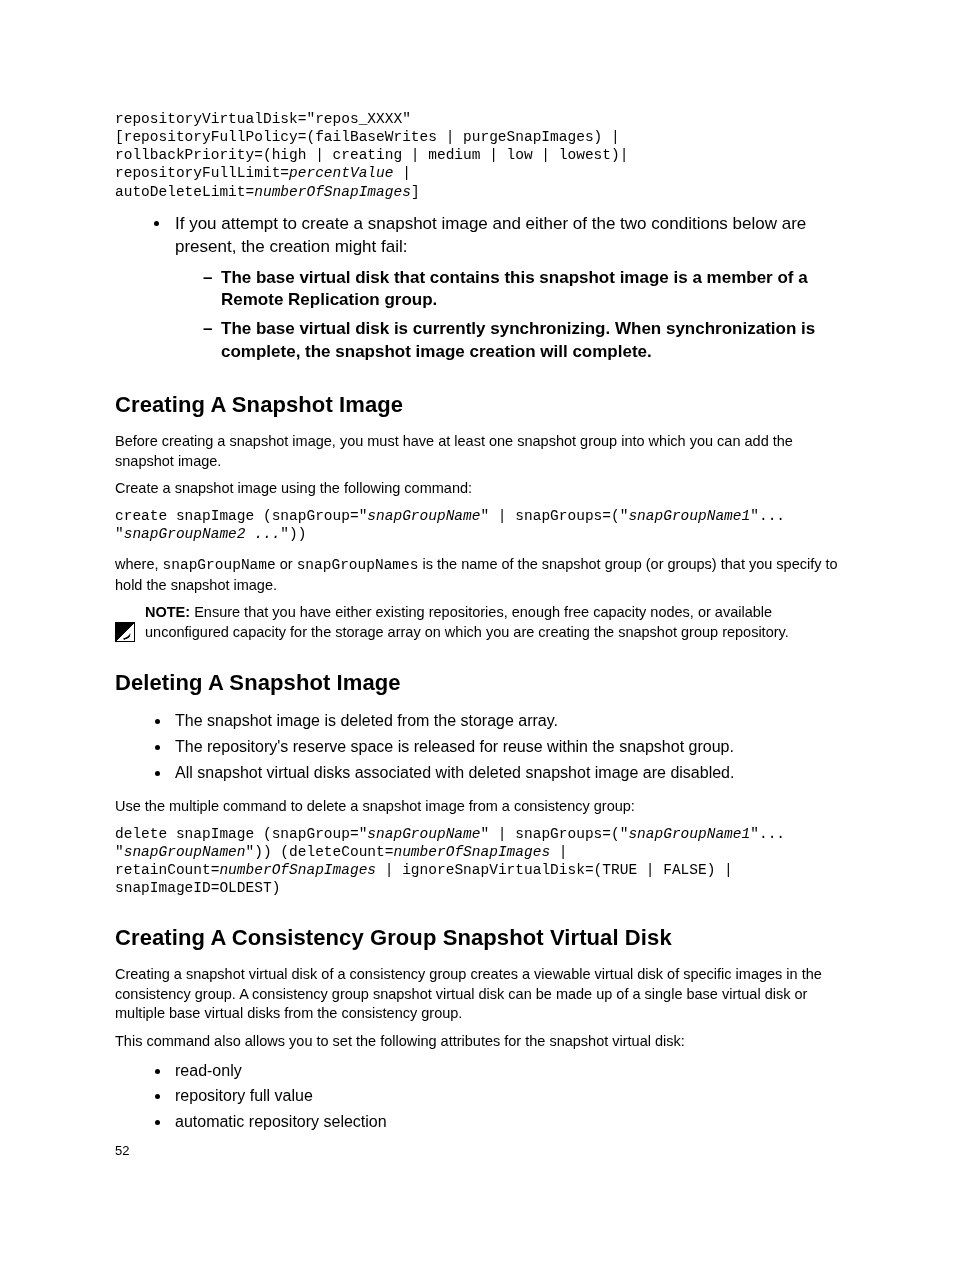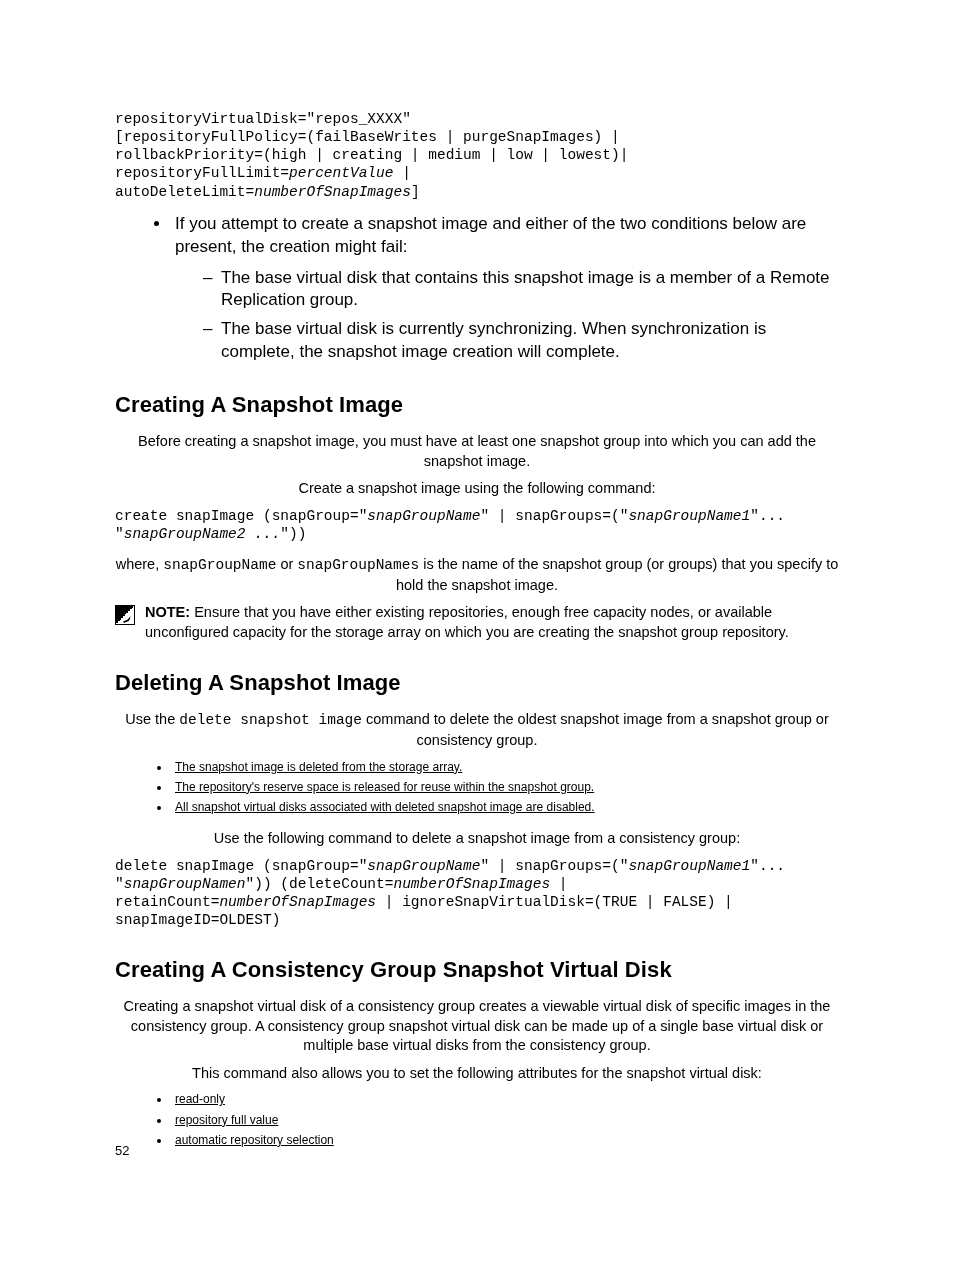--- a/index.html
+++ b/index.html
@@ -22,61 +22,60 @@
     line-height: 1.25;
     white-space: pre;
     margin-bottom: 12px;
   }
   .code-italic { font-style: italic; }
   .mono { font-family: "Courier New", Courier, monospace; font-size: 14.5px; }
   .body-text {
     font-size: 14.5px;
     line-height: 1.35;
     margin: 0 0 8px 0;
-    text-align: center;
   }
   ul.outer {
     margin: 0 0 14px 0;
     padding-left: 56px;
     font-size: 17px;
     line-height: 1.35;
   }
   ul.outer > li { margin-bottom: 6px; padding-left: 4px; }
   ul.inner {
     list-style-type: none;
     padding-left: 28px;
     margin: 8px 0 0 0;
+    font-weight: bold;
   }
   ul.inner > li {
     position: relative;
     padding-left: 18px;
     margin-bottom: 6px;
   }
   ul.inner > li::before {
     content: "–";
     position: absolute;
     left: 0;
   }
   ul.simple {
     margin: 4px 0 14px 0;
     padding-left: 56px;
-    font-size: 12px;
+    font-size: 16px;
     line-height: 1.35;
-    text-decoration: underline;
   }
   ul.simple > li { margin-bottom: 4px; padding-left: 4px; }
   h2.section {
     font-size: 22px;
     font-weight: bold;
     margin: 28px 0 14px 0;
     letter-spacing: 0.1px;
   }
   .note-row {
     display: flex;
-    align-items: flex-start;
+    align-items: flex-end;
     gap: 10px;
     margin: 6px 0 10px 0;
   }
   .note-icon {
     width: 20px;
     height: 20px;
     flex: 0 0 20px;
     margin-top: 2px;
     background: linear-gradient(135deg, #000 50%, #fff 50%);
     border: 1px solid #000;
@@ -135,29 +134,28 @@
 <span>"</span><span class="code-italic">snapGroupName2 ...</span><span>"))</span></div>
 
   <p class="body-text"><span>where, </span><span class="mono">snapGroupName</span><span> or </span><span class="mono">snapGroupNames</span><span> is the name of the snapshot group (or groups) that you specify to hold the snapshot image.</span></p>
 
   <div class="note-row">
     <div class="note-icon"></div>
     <div class="note-text"><span class="note-label">NOTE: </span><span>Ensure that you have either existing repositories, enough free capacity nodes, or available unconfigured capacity for the storage array on which you are creating the snapshot group repository.</span></div>
   </div>
 
   <h2 class="section">Deleting A Snapshot Image</h2>
-  <p class="body-text"><span>Use the </span><span class="mono">delete snapshot image</span><span> command to delete the oldest snapshot image from a snapshot group or consistency group.</span></p>
 
   <ul class="simple">
     <li>The snapshot image is deleted from the storage array.</li>
     <li>The repository's reserve space is released for reuse within the snapshot group.</li>
     <li>All snapshot virtual disks associated with deleted snapshot image are disabled.</li>
   </ul>
 
-  <p class="body-text">Use the following command to delete a snapshot image from a consistency group:</p>
+  <p class="body-text">Use the multiple command to delete a snapshot image from a consistency group:</p>
 
   <div class="code-block"><span>delete snapImage (snapGroup="</span><span class="code-italic">snapGroupName</span><span>" | snapGroups=("</span><span class="code-italic">snapGroupName1</span><span>"...</span>
 <span>"</span><span class="code-italic">snapGroupNamen</span><span>")) (deleteCount=</span><span class="code-italic">numberOfSnapImages</span><span> |</span>
 <span>retainCount=</span><span class="code-italic">numberOfSnapImages</span><span> | ignoreSnapVirtualDisk=(TRUE | FALSE) |</span>
 <span>snapImageID=OLDEST)</span></div>
 
   <h2 class="section">Creating A Consistency Group Snapshot Virtual Disk</h2>
   <p class="body-text">Creating a snapshot virtual disk of a consistency group creates a viewable virtual disk of specific images in the consistency group. A consistency group snapshot virtual disk can be made up of a single base virtual disk or multiple base virtual disks from the consistency group.</p>
   <p class="body-text">This command also allows you to set the following attributes for the snapshot virtual disk:</p>
 

